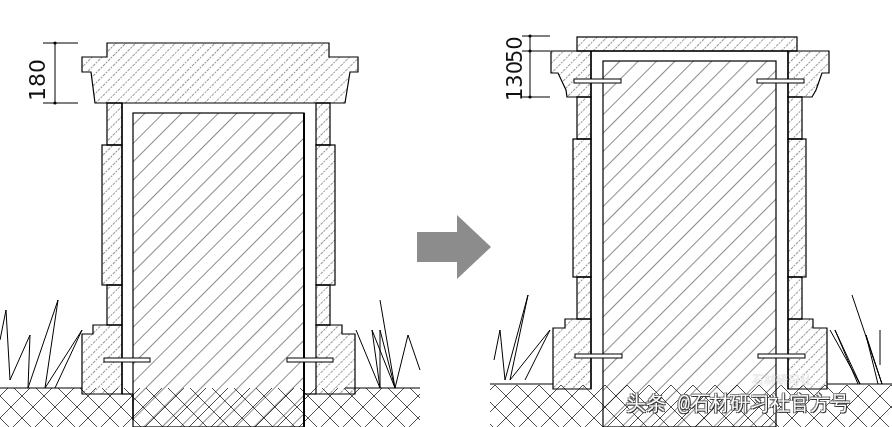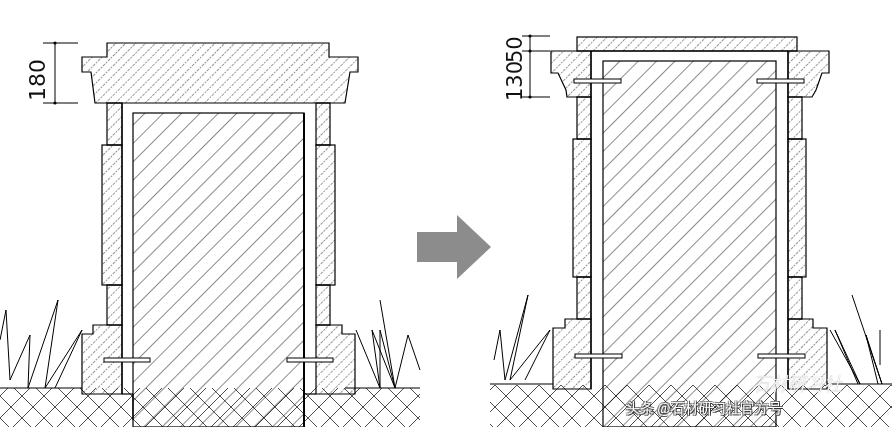--- a/index.html
+++ b/index.html
@@ -1,22 +1,22 @@
 <!DOCTYPE html>
 <html><head>
 <meta charset="utf-8">
 <style>
   html, body { margin: 0; padding: 0; background: #ffffff; }
   body { width: 892px; height: 427px; position: relative; overflow: hidden; font-family: "DejaVu Sans", sans-serif; }
   svg.drawing { position: absolute; left: 0; top: 0; }
   .dim-label { position: absolute; font-family: "DejaVu Sans", sans-serif; font-size: 22px; color: #111; transform-origin: left top; white-space: nowrap; }
-  .watermark { position: absolute; left: 626px; top: 400px; font-size: 14px; color: #ffffff; font-family: Liberation Serif, serif;
+  .watermark { position: absolute; left: 626px; top: 390px; font-size: 20px; color: #ffffff; font-family: Liberation Mono, monospace;
     text-shadow: 1px 1px 0 #333, -1px -1px 0 #888, 1px -1px 0 #555, -1px 1px 0 #555; letter-spacing: 0px; white-space: nowrap; }
-  .watermark-faint { position: absolute; left: 752px; top: 372px; font-size: 18px; color: rgba(255,255,255,0.85);
-    text-shadow: 0 0 1px #aaa; white-space: nowrap; font-style: italic; }
+  .watermark-faint { position: absolute; left: 752px; top: 372px; font-size: 12px; color: rgba(255,255,255,0.85);
+    text-shadow: 0 0 1px #aaa; white-space: nowrap; }
   .arrow { position: absolute; left: 417px; top: 215px; width: 74px; height: 64px; }
 </style>
 </head>
 <body>
 
 <svg class="drawing" width="892" height="427" viewBox="0 0 892 427" xmlns="http://www.w3.org/2000/svg">
   <defs>
     <pattern id="hatchFine" patternUnits="userSpaceOnUse" width="7" height="7" patternTransform="rotate(45)">
       <line x1="0" y1="0" x2="0" y2="7" stroke="#000" stroke-width="0.8" stroke-dasharray="2,1"></line>
     </pattern>

